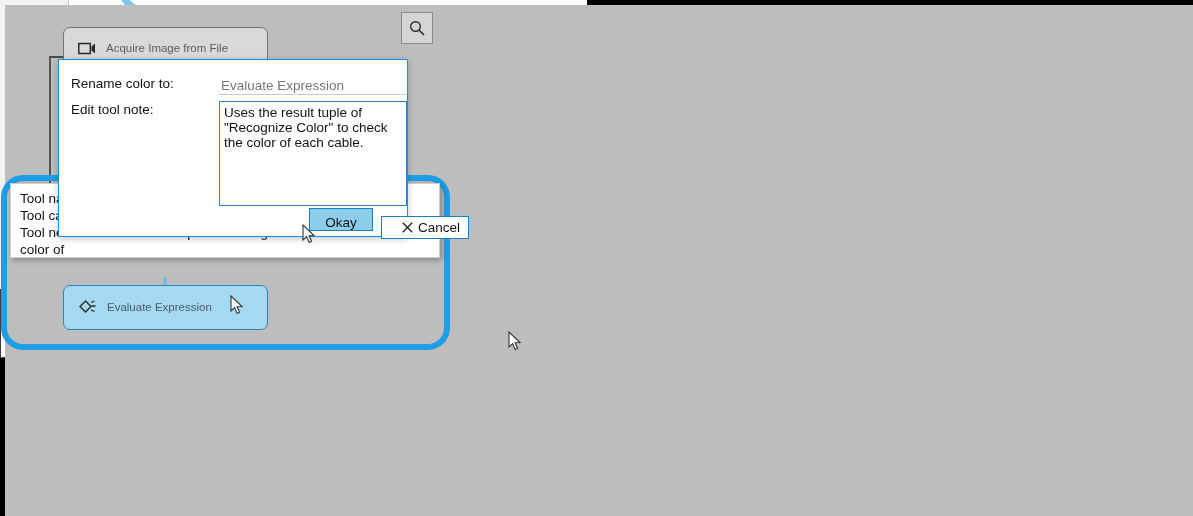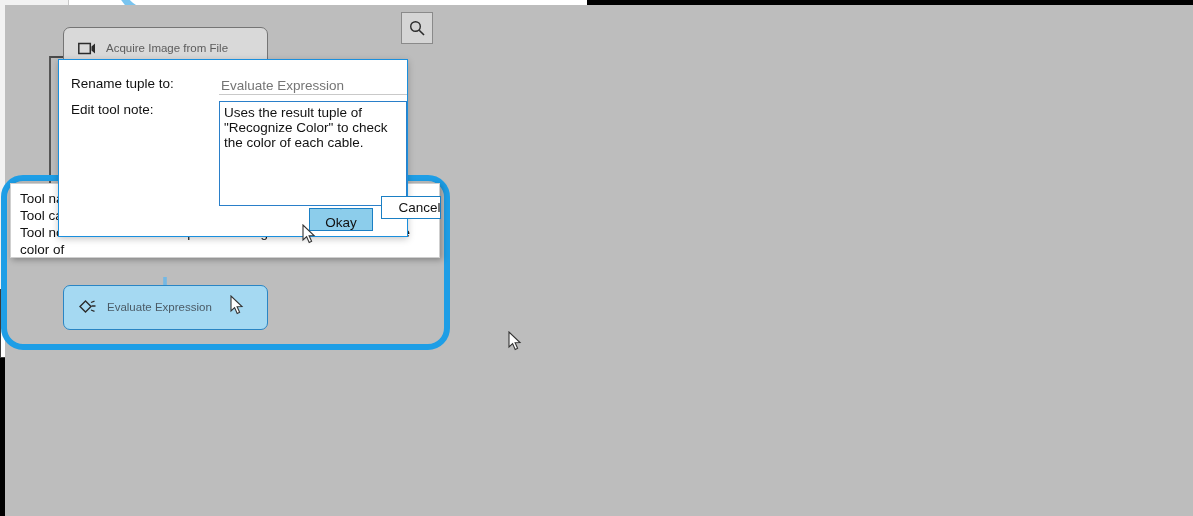--- a/index.html
+++ b/index.html
@@ -40,21 +40,21 @@
   #rename-input{position:absolute;left:160px;top:16px;width:188px;height:19px;
      border:none;border-bottom:1px solid #c9c9c9;background:#fff;font-size:13.5px;
      color:#9a9a9a;font-family:"Liberation Sans",sans-serif;padding:0 2px;box-sizing:border-box;outline:none;}
   #note-textarea{position:absolute;left:160px;top:41px;width:188px;height:105px;
      border:1px solid #2a7fc9;background:#fff;font-size:13.5px;color:#111;line-height:15px;
      font-family:"Liberation Sans",sans-serif;padding:3px 4px;box-sizing:border-box;
      resize:none;outline:none;overflow:hidden;}
   .dlgbtn{position:absolute;height:23px;display:flex;align-items:center;justify-content:center;
      gap:5px;font-size:13.5px;color:#111;box-sizing:border-box;}
   #okay-btn{left:250px;top:148px;width:64px;background:#8ccdeb;border:1.4px solid #1a7fc4;flex-direction:column;}
-  #cancel-btn{left:322px;top:136px;width:60px;background:#fff;border:1.4px solid #1a7fc4;padding-left:12px;}
+  #cancel-btn{left:322px;top:156px;width:88px;background:#fff;border:1.4px solid #1a7fc4;padding-left:12px;}
 
   .cursor{position:absolute;width:14px;height:20px;pointer-events:none;z-index:60;}
 
   
   #panel-mid{left:449px;top:68px;width:658px;height:397px;}
   #panel-mid .sheet{position:absolute;left:74px;top:33px;right:0;bottom:0;background:#fff;}
   .mid-header{position:absolute;left:524px;top:105px;font-size:16px;color:#1c1c1c;white-space:nowrap;}
   .mid-sub{position:absolute;left:578px;top:132px;font-size:14px;color:#1c1c1c;white-space:nowrap;}
   .mid-lrow{position:absolute;font-size:14px;color:#111;}
   .mid-cell{position:absolute;width:60px;height:48px;background:#fff;border-bottom:1px solid #dcdcdc;
@@ -103,21 +103,21 @@
 
   <div class="vtab" style="left:22px;top:95px;width:36px;height:156px;">
     <span style="margin-left:-66px;margin-top:-10px;width:132px;text-align:center;">Evaluate Expression</span>
   </div>
 
   <div class="lrow" style="left:118px;top:245px;">Cable0</div>
   <div class="lrow" style="left:218px;top:243px;font-size:15px;">←</div>
   <div class="cellbox" style="left:258px;top:240px;width:329px;height:48px;">RecognizedColor[0] == 'purple'</div>
 
   <div id="rename-dialog">
-    <div class="dlg-label" style="left:12px;top:16px;">Rename tuple to:</div>
+    <div class="dlg-label" style="left:12px;top:16px;">Rename color to:</div>
     <input id="rename-input" type="text" placeholder="Evaluate Expression" style="">
 
     <div class="dlg-label" style="left:12px;top:42px;text-align:center;">Edit tool note:</div>
     <textarea id="note-textarea" style="">Uses the result tuple of "Recognize Color" to check the color of each cable.</textarea>
 
     <div class="dlgbtn" id="okay-btn">
       <svg width="12" height="10" viewBox="0 0 12 10">
         <path d="M1 5 L4.3 8.4 L11 1.2" stroke="#1c1c1c" stroke-width="1.3" fill="none"></path>
       </svg>
       <span>Okay</span>

